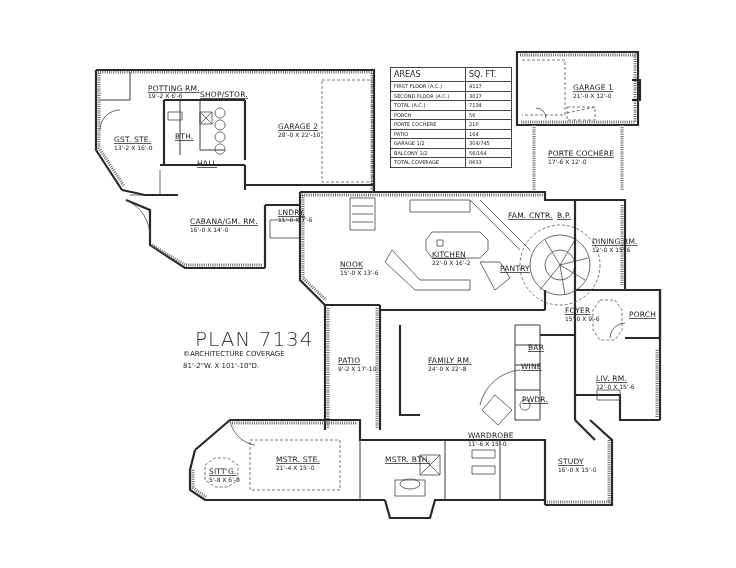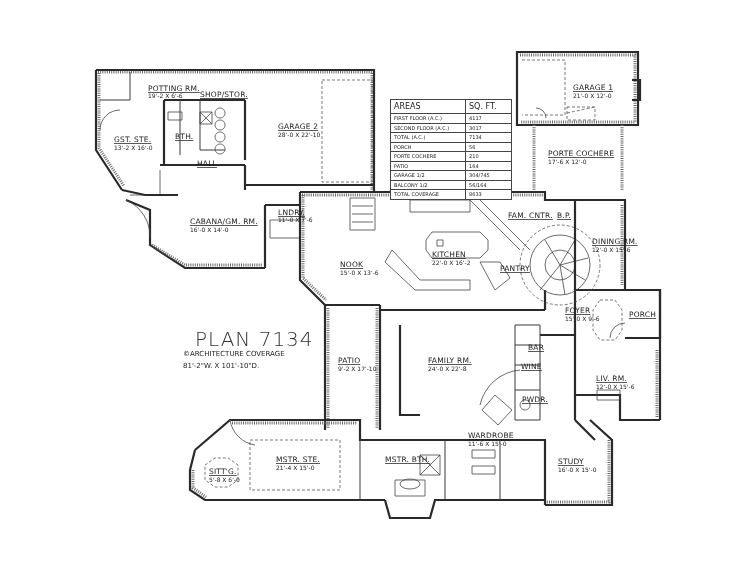--- a/index.html
+++ b/index.html
@@ -8,21 +8,21 @@
   .wall { fill:none; stroke:#2a2a2a; stroke-width:2.2; }
   .wall-thin { fill:none; stroke:#3a3a3a; stroke-width:1; }
   .hatch { fill:none; stroke:#6a6a6a; stroke-width:3; stroke-dasharray:1 1.2; }
   .dash { fill:none; stroke:#555; stroke-width:0.8; stroke-dasharray:3 2; }
   .fix { fill:none; stroke:#444; stroke-width:0.8; }
   .room-name { font-size:7.5px; fill:#222; text-decoration:underline; letter-spacing:0.2px; }
   .room-dim { font-size:6px; fill:#222; }
   .plan-title { position:absolute; left:183px; top:327px; font-size:20px; color:#333; letter-spacing:1px; font-weight:300;margin-left:12px; }
   .plan-copy { position:absolute; left:183px; top:350px; font-size:7px; color:#222; }
   .plan-size { position:absolute; left:183px; top:362px; font-size:7px; color:#222; }
-  .areas { position:absolute; left:390px; top:67px; width:122px; border:1.2px solid #333; border-collapse:collapse; background:#fff;margin-top:32px; }
+  .areas { position:absolute; left:390px; top:67px; width:122px; border:1.2px solid #333; border-collapse:collapse; background:#fff; }
   .areas td { border:1px solid #444; font-size:5px; padding:0 3px; height:8.5px; color:#222; white-space:nowrap; }
   .areas th { border:1px solid #444; font-size:8px; font-weight:normal; text-align:left; padding:2px 3px; color:#222; }
   .areas td.v { width:38%; }
 </style>
 </head>
 <body>
 
 <svg width="736" height="568" viewBox="0 0 736 568">
 
   <g>

